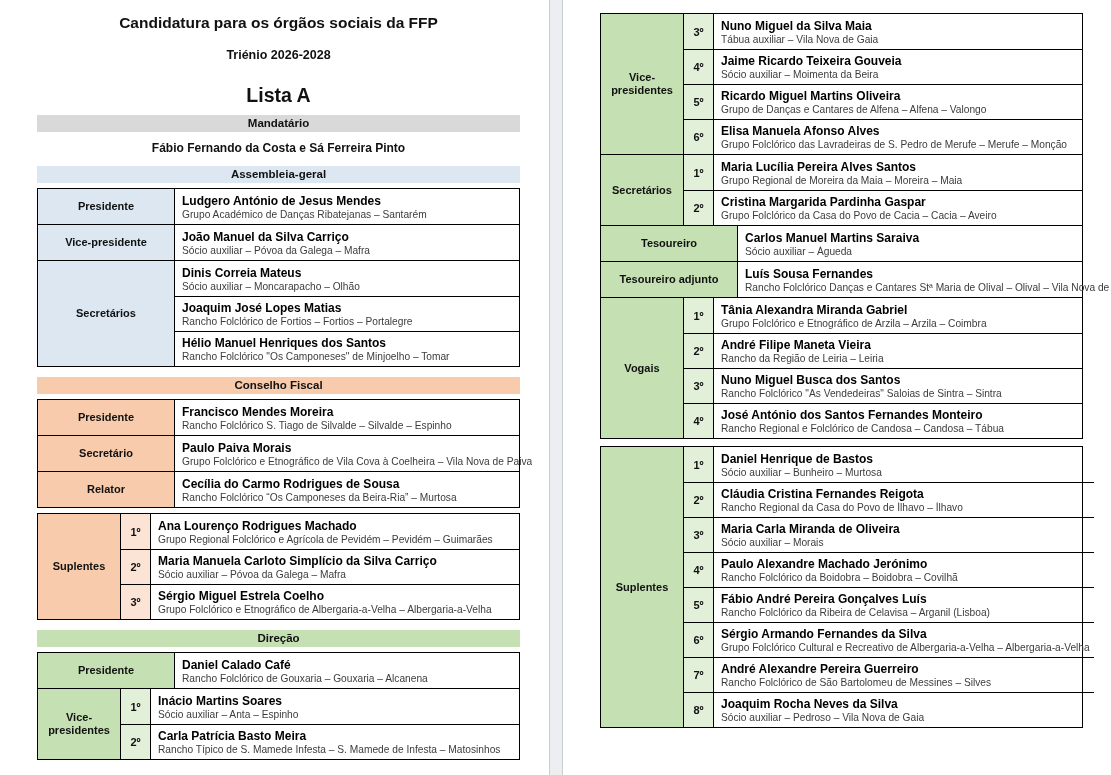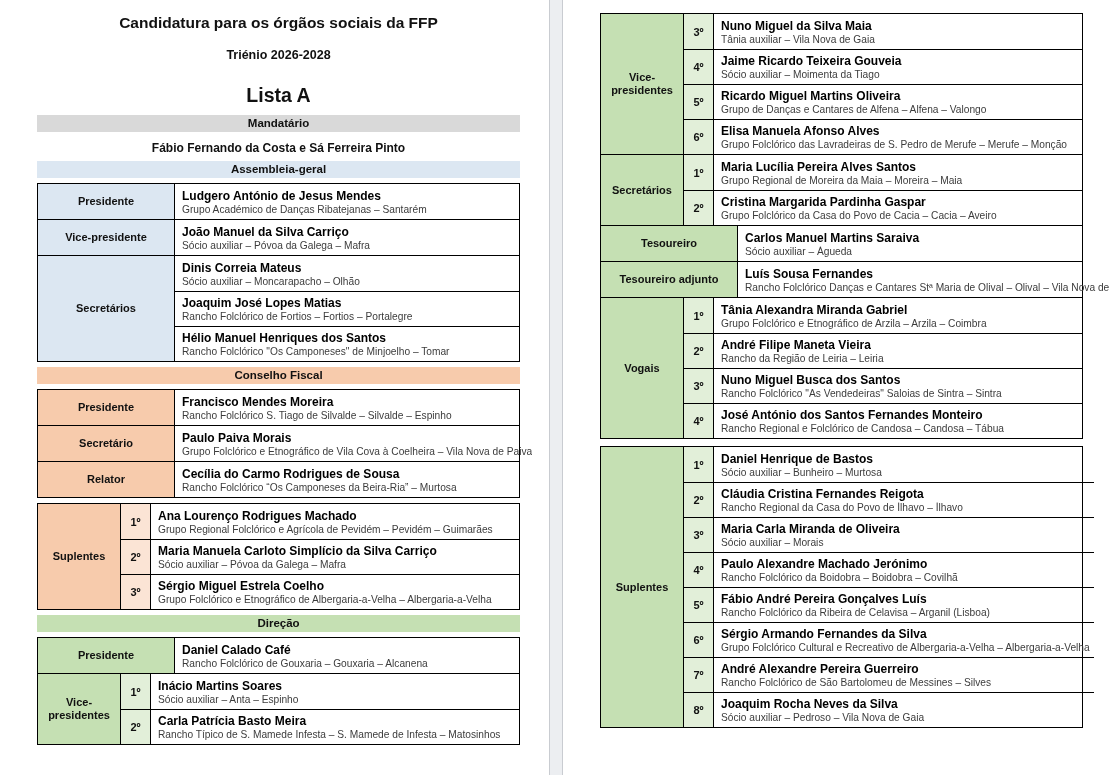--- a/index.html
+++ b/index.html
@@ -19,21 +19,21 @@
     border-left:1px solid #c9ccd1;border-right:1px solid #c9ccd1}
   .page-right{flex:1;padding-top:13px}
   .inner{margin-left:37px;width:483px}
 
   .doc-title{font-size:15.5px;font-weight:bold;text-align:center;line-height:19px}
   .doc-subtitle{font-size:12.5px;font-weight:bold;text-align:center;margin-top:16px;line-height:15px}
   .list-title{font-size:19.5px;font-weight:bold;text-align:center;margin-top:20px;line-height:24px}
   .mand-name{font-size:12px;font-weight:bold;text-align:center;margin-top:9px;line-height:15px}
 
   .band{height:17px;line-height:17px;text-align:center;font-weight:bold;
-    font-size:11.5px;margin-top:5px}
+    font-size:11.5px;margin-top:10px}
   .th-gray{background:var(--gray)}
   .th-blue{background:var(--blue)}
   .th-orange{background:var(--orange)}
   .th-green{background:var(--green)}
   .lt-orange{background:var(--orange-light)}
   .lt-green{background:var(--green-light)}
 
   .tbl{border:1.5px solid #000;margin-top:5px;background:#fff}
   .tbl + .tbl{margin-top:5px}
   #right-sections .tbl:first-child{margin-top:0}
@@ -221,28 +221,28 @@
   <div class="inner">
     <div id="right-sections">
         <div class="tbl">
           <div class="grp">
             <div class="role-cell th-green">Vice-presidentes</div>
             <div class="members">
               <div class="member-row">
                 <div class="num-cell lt-green">3º</div>
                 <div class="content-cell">
                   <div class="nm fit">Nuno Miguel da Silva Maia</div>
-                  <div class="aff fit">Tânia auxiliar – Vila Nova de Gaia</div>
+                  <div class="aff fit">Tábua auxiliar – Vila Nova de Gaia</div>
                 </div>
               </div>
               <div class="member-row">
                 <div class="num-cell lt-green">4º</div>
                 <div class="content-cell">
                   <div class="nm fit">Jaime Ricardo Teixeira Gouveia</div>
-                  <div class="aff fit">Sócio auxiliar – Moimenta da Tiago</div>
+                  <div class="aff fit">Sócio auxiliar – Moimenta da Beira</div>
                 </div>
               </div>
               <div class="member-row">
                 <div class="num-cell lt-green">5º</div>
                 <div class="content-cell">
                   <div class="nm fit">Ricardo Miguel Martins Oliveira</div>
                   <div class="aff fit">Grupo de Danças e Cantares de Alfena – Alfena – Valongo</div>
                 </div>
               </div>
               <div class="member-row">

